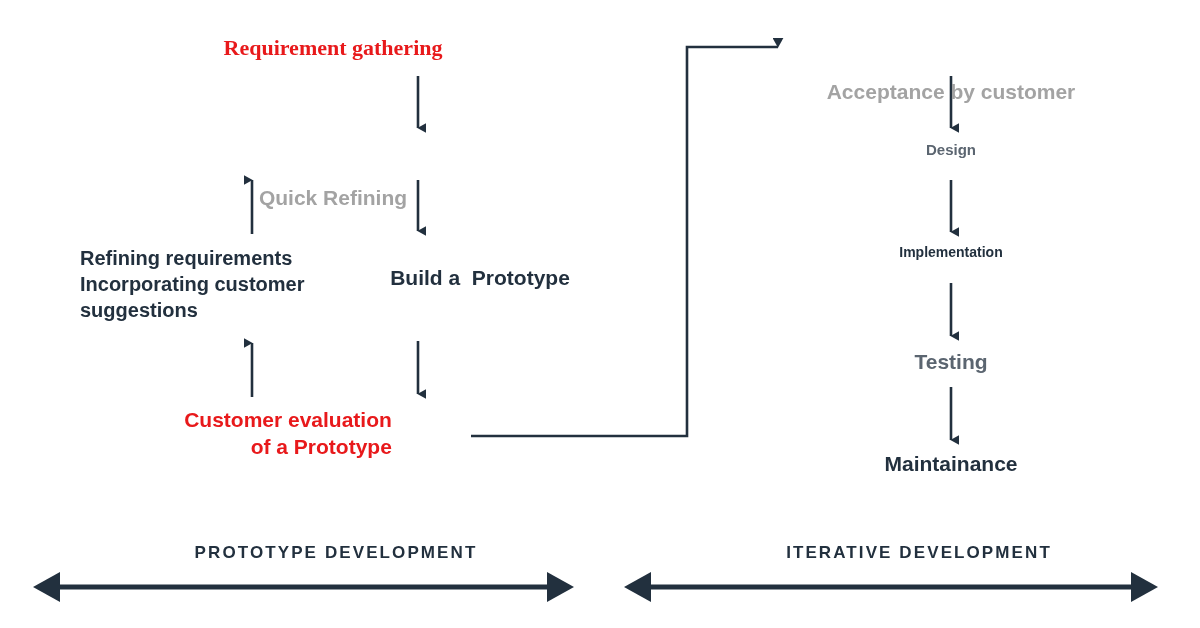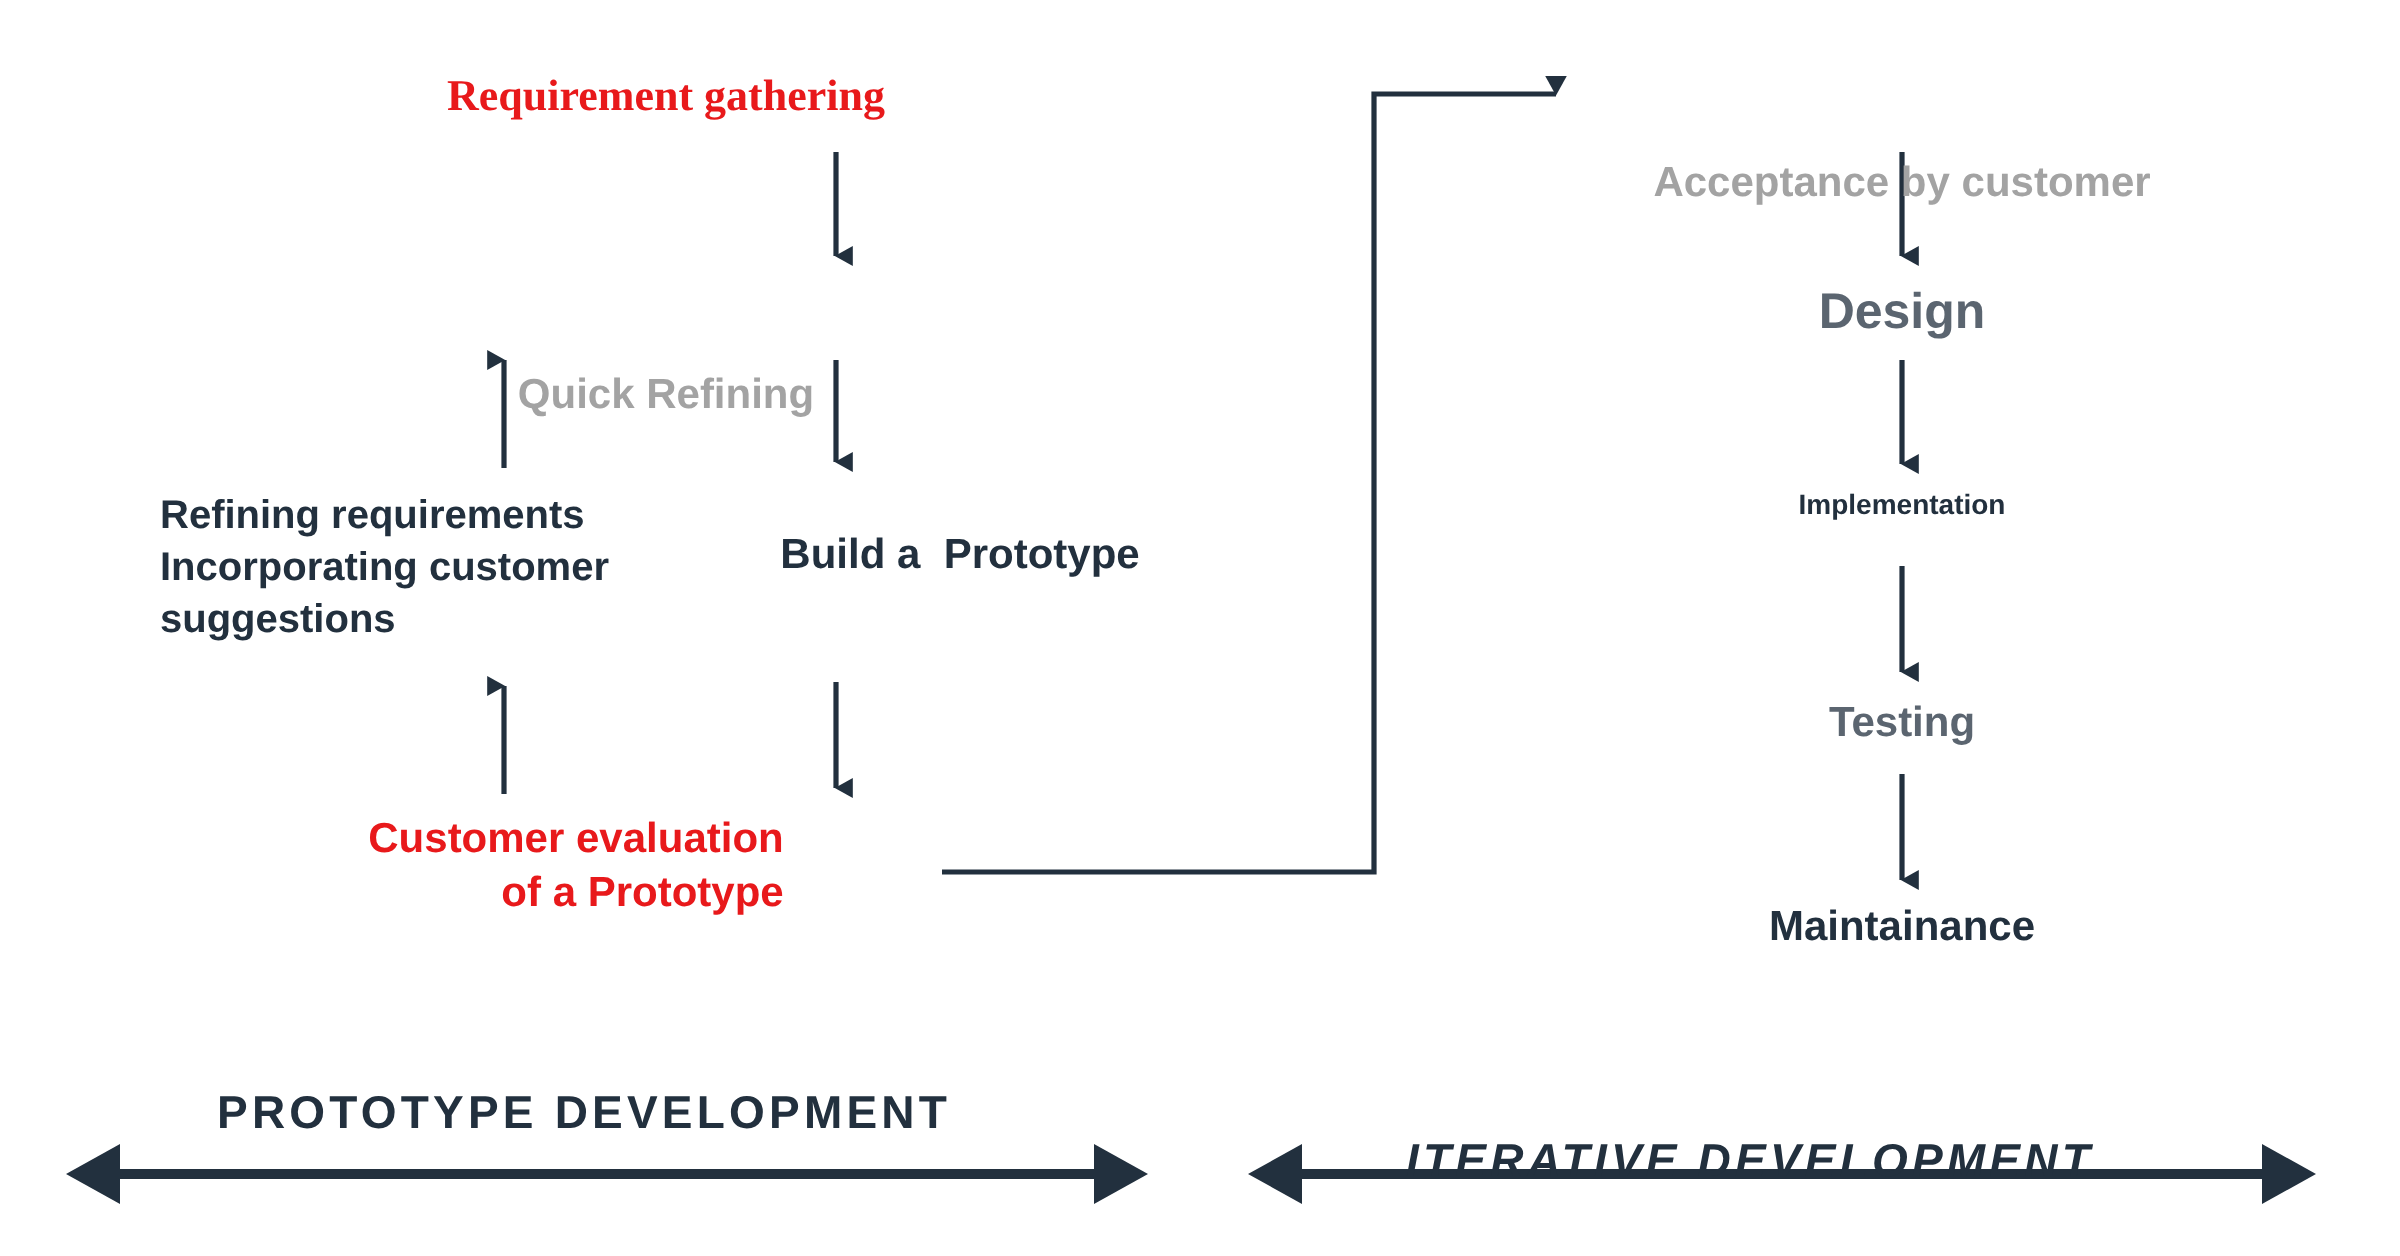--- a/index.html
+++ b/index.html
@@ -33,25 +33,26 @@
   svg.layer {
     position: absolute;
     left: 0; top: 0;
     width: 1200px;
     height: 628px;
     pointer-events: none;
   }
   .phase-label {
     position: absolute;
     font-weight: bold;
-    font-size: 23px;
+    font-size: 17px;
     letter-spacing: 2.1px;
     color: #22303e;
     transform: translateX(-50%);
     white-space: pre;
+    margin-left: 44px;
   }
 </style>
 </head>
 <body>
 
 <div id="canvas">
 
   <svg class="layer" viewBox="0 0 1200 628">
     <defs>
       <marker id="arrowDown" markerWidth="10" markerHeight="10" refX="5" refY="8.4" orient="auto" markerUnits="userSpaceOnUse">
@@ -106,25 +107,25 @@
 
   <div class="node t-center c-red" style="left:288px; top:406px; font-size:21px;text-align:right;">Customer evaluation
 of a Prototype</div>
 
   <div class="node c-navy" style="left:80px; top:245px; font-size:20px;">Refining requirements
 Incorporating customer
 suggestions</div>
 
   <div class="node t-center c-gray" style="left:951px; top:34px; font-size:21px;">Acceptance by customer</div>
 
-  <div class="node t-center c-slate" style="left:951px; top:140px; font-size:25px;">Design</div>
+  <div class="node t-center c-slate" style="left:951px; top:140px; font-size:15px;">Design</div>
 
   <div class="node t-center c-navy" style="left:951px; top:243px; font-size:14px;">Implementation</div>
 
   <div class="node t-center c-slate" style="left:951px; top:348px; font-size:21px;">Testing</div>
 
   <div class="node t-center c-navy" style="left:951px; top:450px; font-size:21px;">Maintainance</div>
 
   <div class="phase-label" style="left:292px; top:543px;">PROTOTYPE DEVELOPMENT</div>
 
-  <div class="phase-label" style="left:875px; top:567px;font-style:italic;">ITERATIVE DEVELOPMENT</div>
+  <div class="phase-label" style="left:875px; top:543px;">ITERATIVE DEVELOPMENT</div>
 
 </div>
 
 </body></html>

